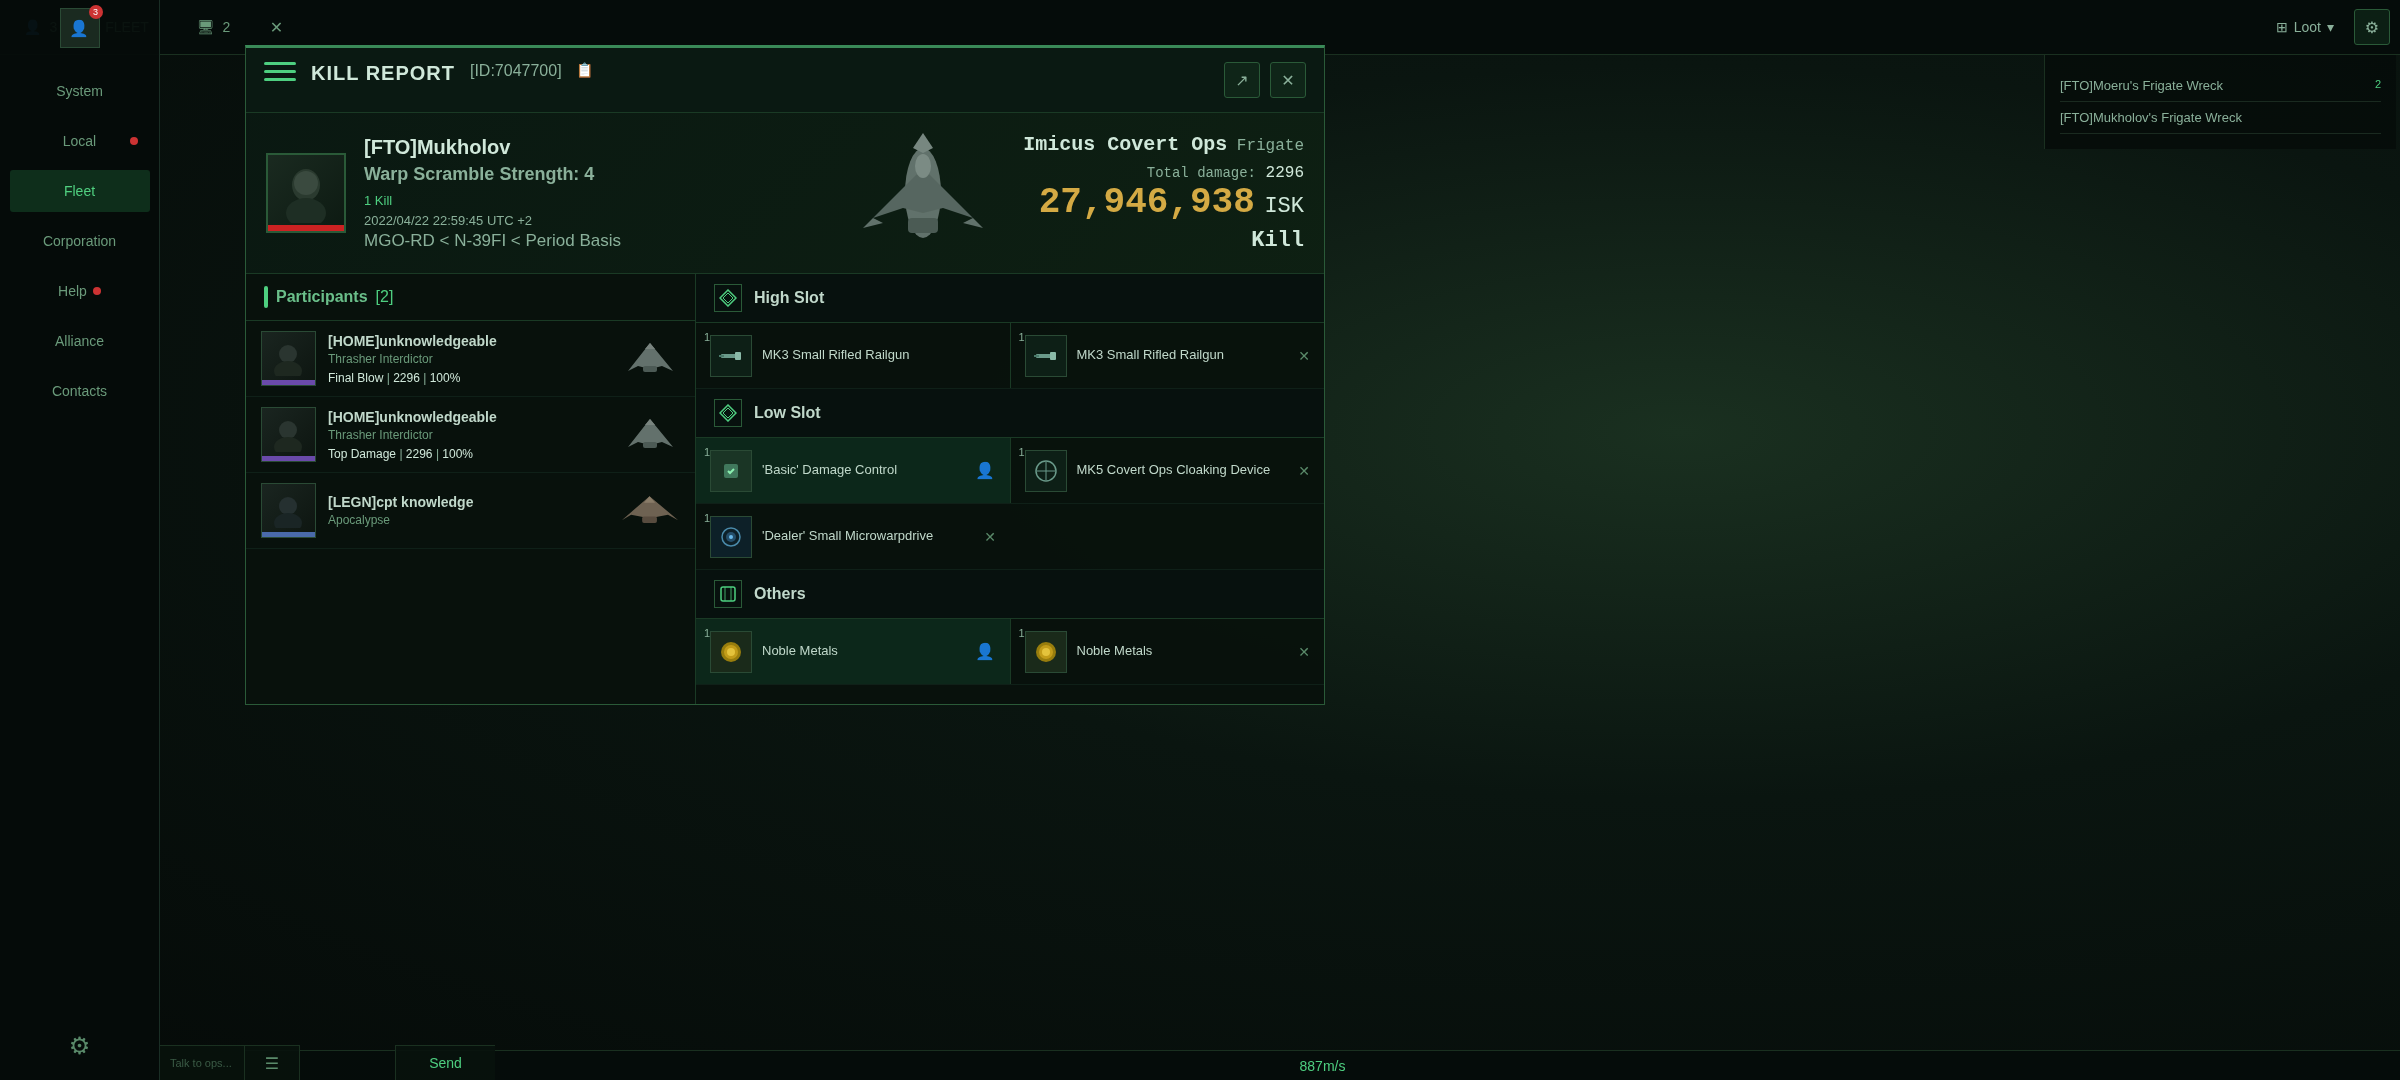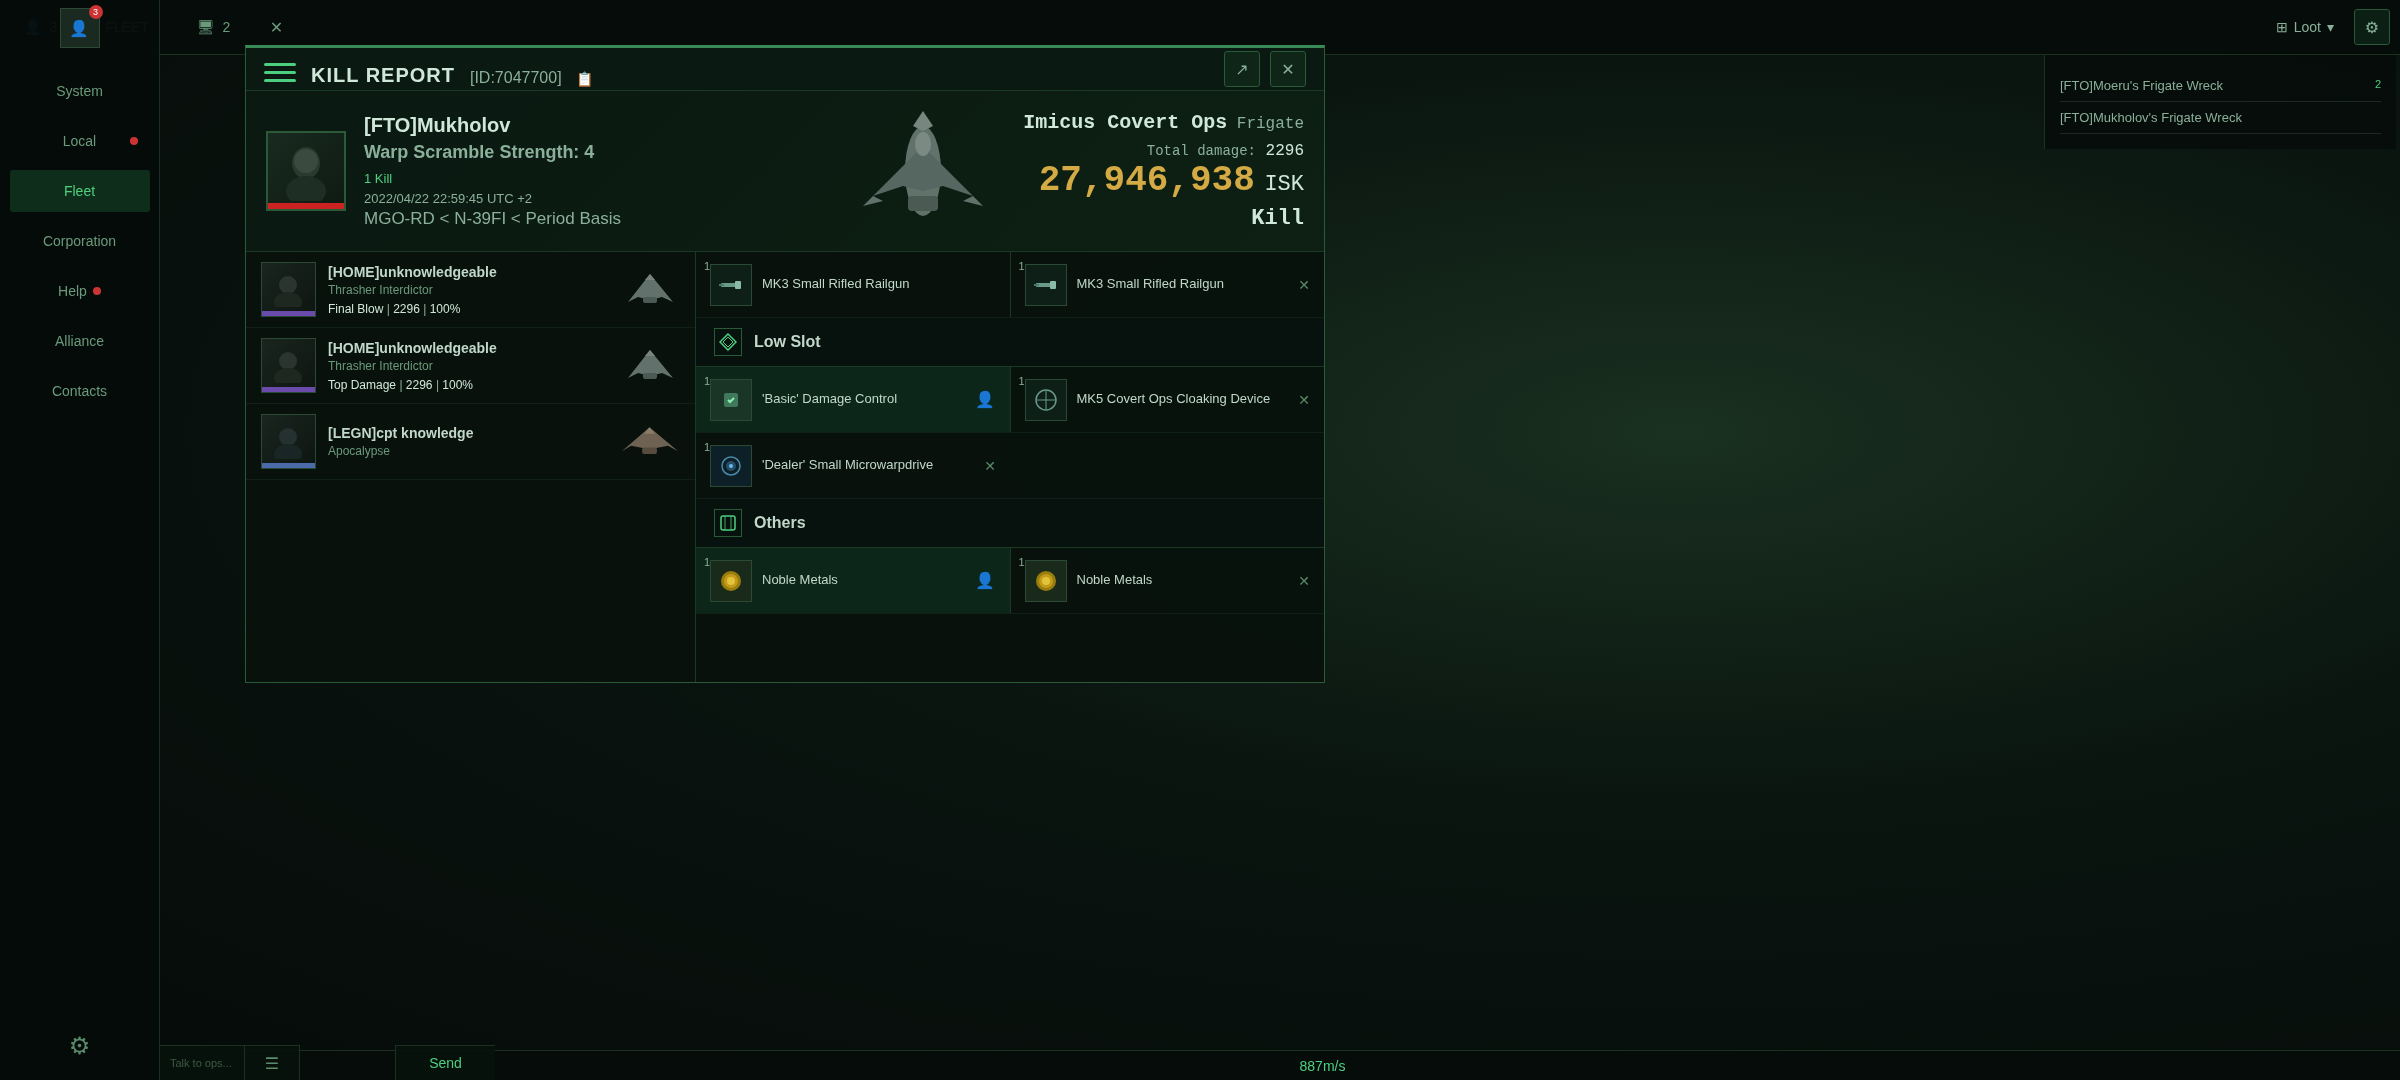--- a/index.html
+++ b/index.html
@@ -92,23 +92,23 @@
       top: 45px;
       left: 245px;
       width: 1080px;
       background: rgba(8, 18, 12, 0.97);
       border: 1px solid #2a5a38;
       border-top: 3px solid #3a8a58;
     }
 
     .modal-header {
       display: flex;
-      align-items: flex-end;
+      align-items: flex-start;
       gap: 15px;
-      padding: 3px 18px;
+      padding: 14px 18px;
       background: rgba(10, 25, 18, 0.98);
       border-bottom: 1px solid #1a3a25;
     }
     .modal-menu-icon {
       width: 32px; height: 24px;
       display: flex; flex-direction: column;
       gap: 5px; cursor: pointer;
     }
     .modal-menu-icon span {
       display: block;
@@ -668,20 +668,25 @@
         <span class="isk-value">27,946,938</span>
         <span class="isk-label">ISK</span>
       </div>
       <div class="kill-label">Kill</div>
     </div>
   </div>
 
   <div class="modal-body">
 
     <div class="participants-panel">
+      <div class="participants-header">
+        <div class="participants-bar"></div>
+        <span class="participants-title">Participants</span>
+        <span class="participants-count">[2]</span>
+      </div>
 
       <div class="participant-item">
         <div class="participant-avatar">
           <div class="participant-avatar-inner">
             <svg width="35" height="35" viewBox="0 0 35 35">
               <circle cx="17" cy="13" r="9" fill="#2a3530"></circle>
               <ellipse cx="17" cy="30" rx="14" ry="10" fill="#1e2820"></ellipse>
             </svg>
           </div>
           <div class="participant-alliance-bar bar-purple"></div>
@@ -757,20 +762,29 @@
               <rect x="24" y="24" width="16" height="7" rx="2" fill="#7a6555"></rect>
               <polygon points="32,2 26,9 38,9" fill="#c0aa90"></polygon>
             </g>
           </svg>
         </div>
       </div>
     </div>
 
     <div class="fitting-panel">
 
+      <div class="slot-section-header">
+        <div class="slot-icon">
+          <svg width="18" height="18" viewBox="0 0 18 18">
+            <polygon points="9,1 17,9 9,17 1,9" fill="none" stroke="#4ecf80" stroke-width="1.5"></polygon>
+            <polygon points="9,4 14,9 9,14 4,9" fill="none" stroke="#4ecf80" stroke-width="1"></polygon>
+          </svg>
+        </div>
+        <span class="slot-title">High Slot</span>
+      </div>
 
       <div class="slot-items-row">
         <div class="slot-item">
           <span class="slot-item-qty">1</span>
           <div class="slot-item-icon">
             <svg width="28" height="28" viewBox="0 0 28 28">
               <rect x="4" y="12" width="20" height="4" rx="1" fill="#6a9a8a"></rect>
               <rect x="18" y="10" width="6" height="8" rx="1" fill="#8abaa8"></rect>
               <rect x="2" y="13" width="5" height="2" fill="#4a7a6a"></rect>
             </svg>

